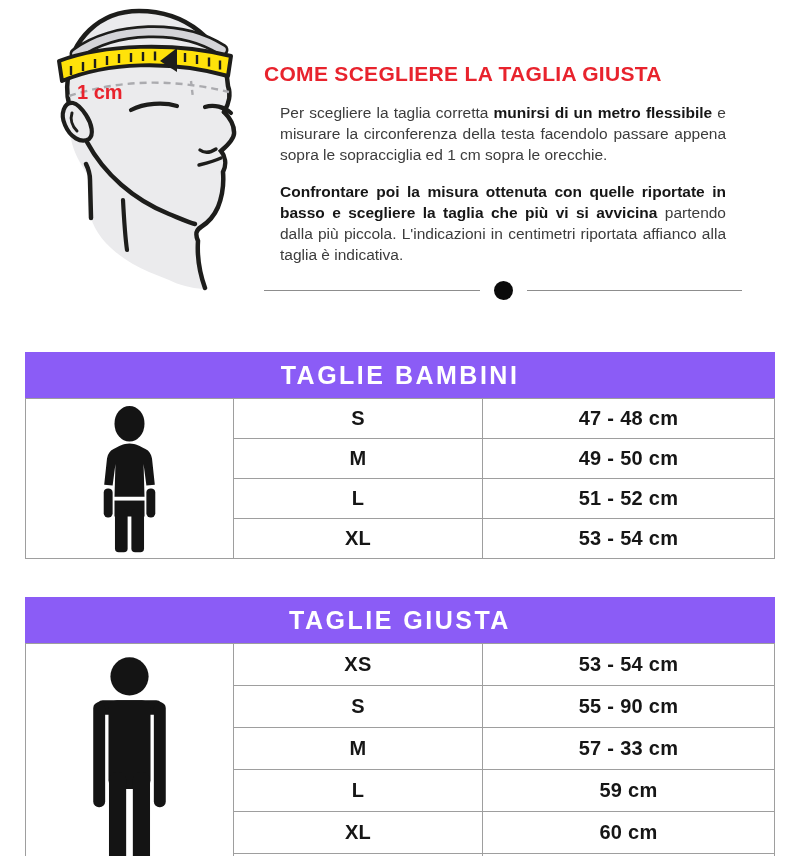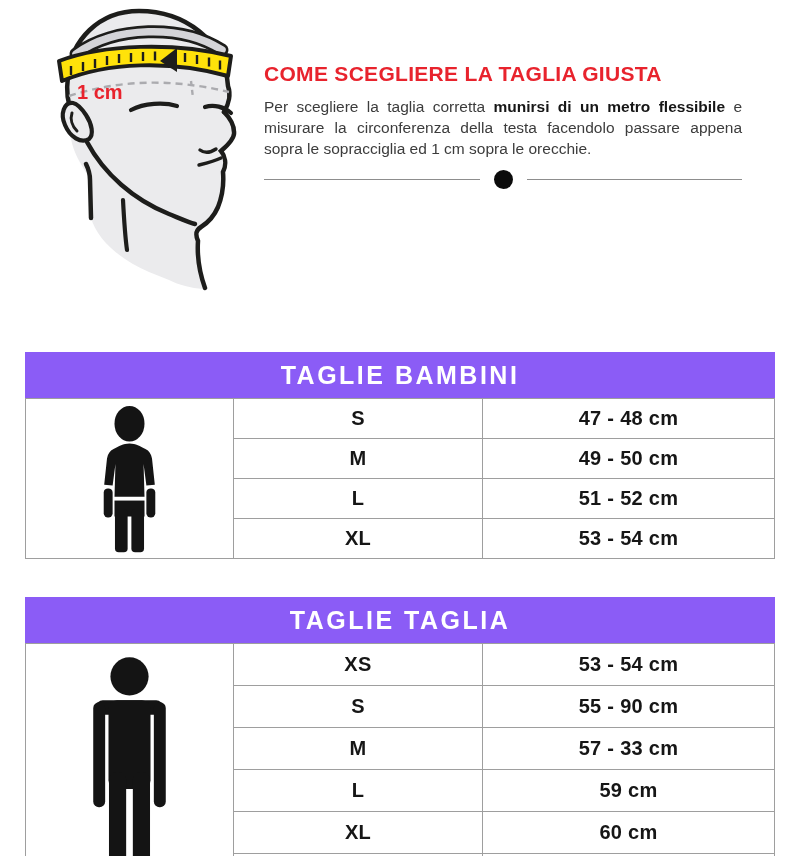--- a/index.html
+++ b/index.html
@@ -21,21 +21,21 @@
   .intro { flex: 1; padding-top: 58px; }
   .page-title {
     margin: 0 0 10px 0;
     font-size: 21px;
     font-weight: bold;
     letter-spacing: 0.3px;
     color: #e8232d;
     white-space: nowrap;
   }
   .intro p {
-    margin: 0;
+    margin: 16px;
     font-size: 15.5px;
     line-height: 21px;
     text-align: justify;
     color: #3c3c3c;
   }
   .intro strong { color: #161616; }
 
   .divider {
     display: flex;
     align-items: center;
@@ -149,20 +149,21 @@
 
       <path d="M68,138 C85,170 115,196 150,210 C160,214 169,218 176,220" fill="none" stroke="#1d1d1b" stroke-width="4.5" stroke-linecap="round"></path>
 
       <path d="M104,196 C105,215 106,232 108,246" fill="none" stroke="#1d1d1b" stroke-width="4.2" stroke-linecap="round"></path>
     </svg>
   </div>
 
   <div class="intro">
     <h1 class="page-title">COME SCEGLIERE LA TAGLIA GIUSTA</h1>
     <p><span>Per scegliere la taglia corretta </span><strong>munirsi di un metro flessibile</strong><span> e misurare la circonferenza della testa facendolo passare appena sopra le sopracciglia ed 1 cm sopra le orecchie.</span></p>
+    <p><strong>Confrontare poi la misura ottenuta con quelle riportate in basso e scegliere la taglia che più vi si avvicina</strong><span> partendo dalla più piccola. L'indicazioni in centimetri riportata affianco alla taglia è indicativa.</span></p>
     <div class="divider">
       <div class="line"></div>
       <div class="dot"></div>
       <div class="line"></div>
     </div>
   </div>
 </div>
 
 <div class="tables">
 
@@ -200,21 +201,21 @@
       </tr>
       <tr>
         <td>XL</td>
         <td>53 - 54 cm</td>
       </tr>
     </tbody>
       </table>
   </div>
 
   <div class="table-block">
-    <div class="bar">TAGLIE TAGLIA</div>
+    <div class="bar">TAGLIE GIUSTA</div>
     <table class="size-table adulti">
       <colgroup>
           <col style="width:208px">
           <col style="width:249px">
           <col>
         </colgroup>
       <tbody>
           <tr>
         <td class="icon-cell" rowspan="6">
           <svg width="105" height="238" viewBox="0 0 110 240" fill="#141414">

